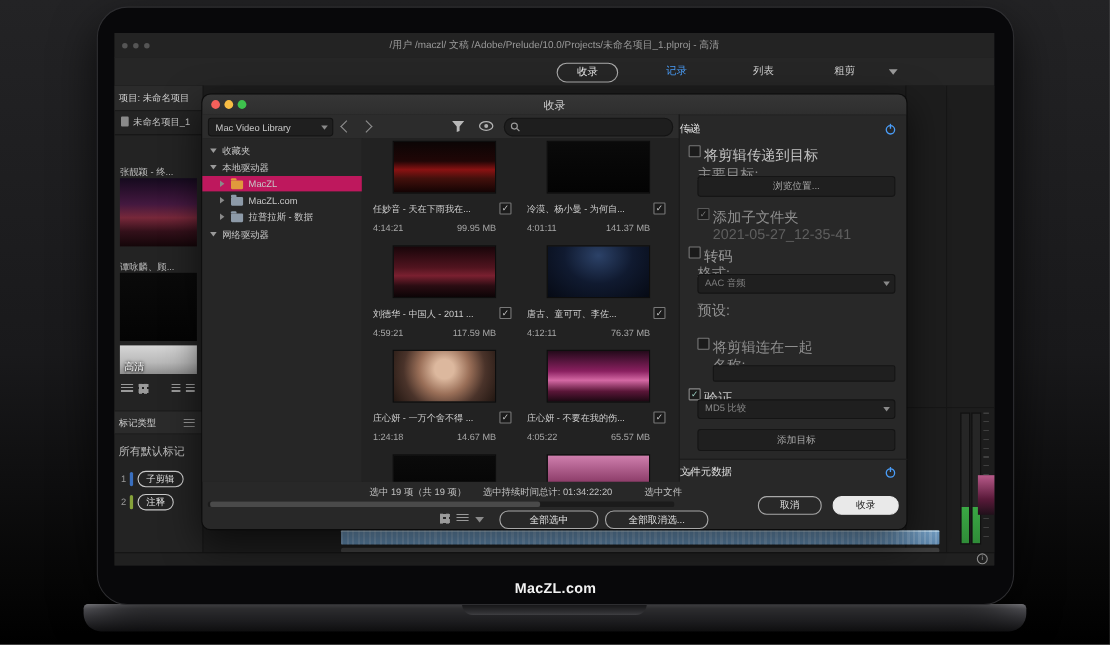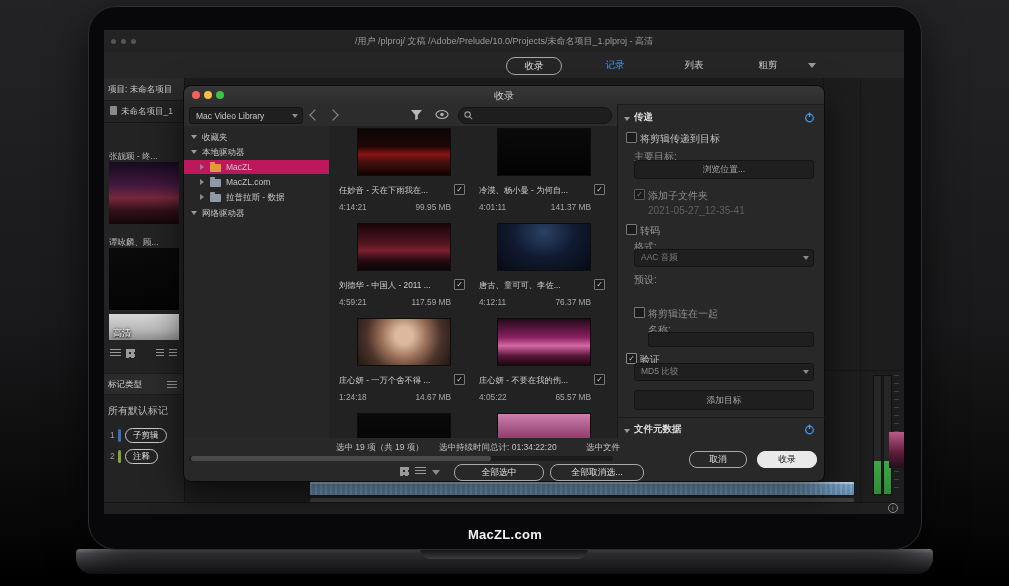--- a/index.html
+++ b/index.html
@@ -119,22 +119,22 @@
   .cmeta .sz{position:absolute;right:0}
   .dstatus{position:absolute;left:0;top:352px;width:640px;height:16px;font-size:8.5px;color:#c2c2c2}
   .dstatus span{position:absolute;top:4px;white-space:nowrap}
   .dscroll{position:absolute;left:5px;top:370px;width:424px;height:5px;background:#1b1b1b;border-radius:2px}
   .dscroll .thumb{position:absolute;left:2px;top:0;width:300px;height:5px;background:#4a4a4a;border-radius:2px}
   .pillbtn{position:absolute;height:15px;line-height:15px;text-align:center;font-size:8.8px;color:#e0e0e0;
     border:1px solid #a8a8a8;border-radius:8px;background:transparent;white-space:nowrap;overflow:hidden}
   .pillbtn.primary{background:#e9e9e9;color:#141414;border-color:#e9e9e9}
   
   .tpanel{position:absolute;left:433px;top:18px;width:207px;height:334px;border-left:1px solid #191919}
-  .tpanel .sect{position:absolute;left:16px;font-size:9.5px;color:#dedede;font-weight:bold;white-space:nowrap}
-  .tpanel .lab{position:absolute;font-size:10px;color:#8f8f8f;white-space:nowrap}
+  .tpanel .sect{position:absolute;left:0;font-size:9.5px;color:#dedede;font-weight:normal;white-space:nowrap}
+  .tpanel .lab{position:absolute;font-size:13px;color:#8f8f8f;white-space:nowrap}
   .tpanel .lab.bright{color:#c4c4c4}
   .dkbtn{position:absolute;background:#1f1f1f;border:1px solid #151515;border-radius:3px;
     color:#a6a6a6;font-size:8.8px;text-align:center;white-space:nowrap;overflow:hidden}
   .field{position:absolute;background:#1f1f1f;border:1px solid #151515;border-radius:2px}
   .pwr{position:absolute;width:11px;height:11px}
   
   .icon-svg{position:absolute}
 </style>
 </head>
 <body>
@@ -147,21 +147,21 @@
   <div class="laptop">
     <div class="brand">MacZL.com</div>
   </div>
 
   <div class="screen">
 
     <div class="titlebar">
       <div class="win-dot" style="left:7px"></div>
       <div class="win-dot" style="left:17px"></div>
       <div class="win-dot" style="left:27px"></div>
-      <div class="path">/用户 /plproj/ 文稿 /Adobe/Prelude/10.0/Projects/未命名项目_1.plproj - 高清</div>
+      <div class="path">/用户 /maczl/ 文稿 /Adobe/Prelude/10.0/Projects/未命名项目_1.plproj - 高清</div>
     </div>
 
     <div class="appbar">
       <div class="tab pill" style="left:402px;width:54px">收录</div>
       <div class="tab blue" style="left:493px;width:36px">记录</div>
       <div class="tab" style="left:572px;width:36px">列表</div>
       <div class="tab" style="left:646px;width:36px">粗剪</div>
       <div class="chev" style="left:704px;top:11px"></div>
     </div>
 

